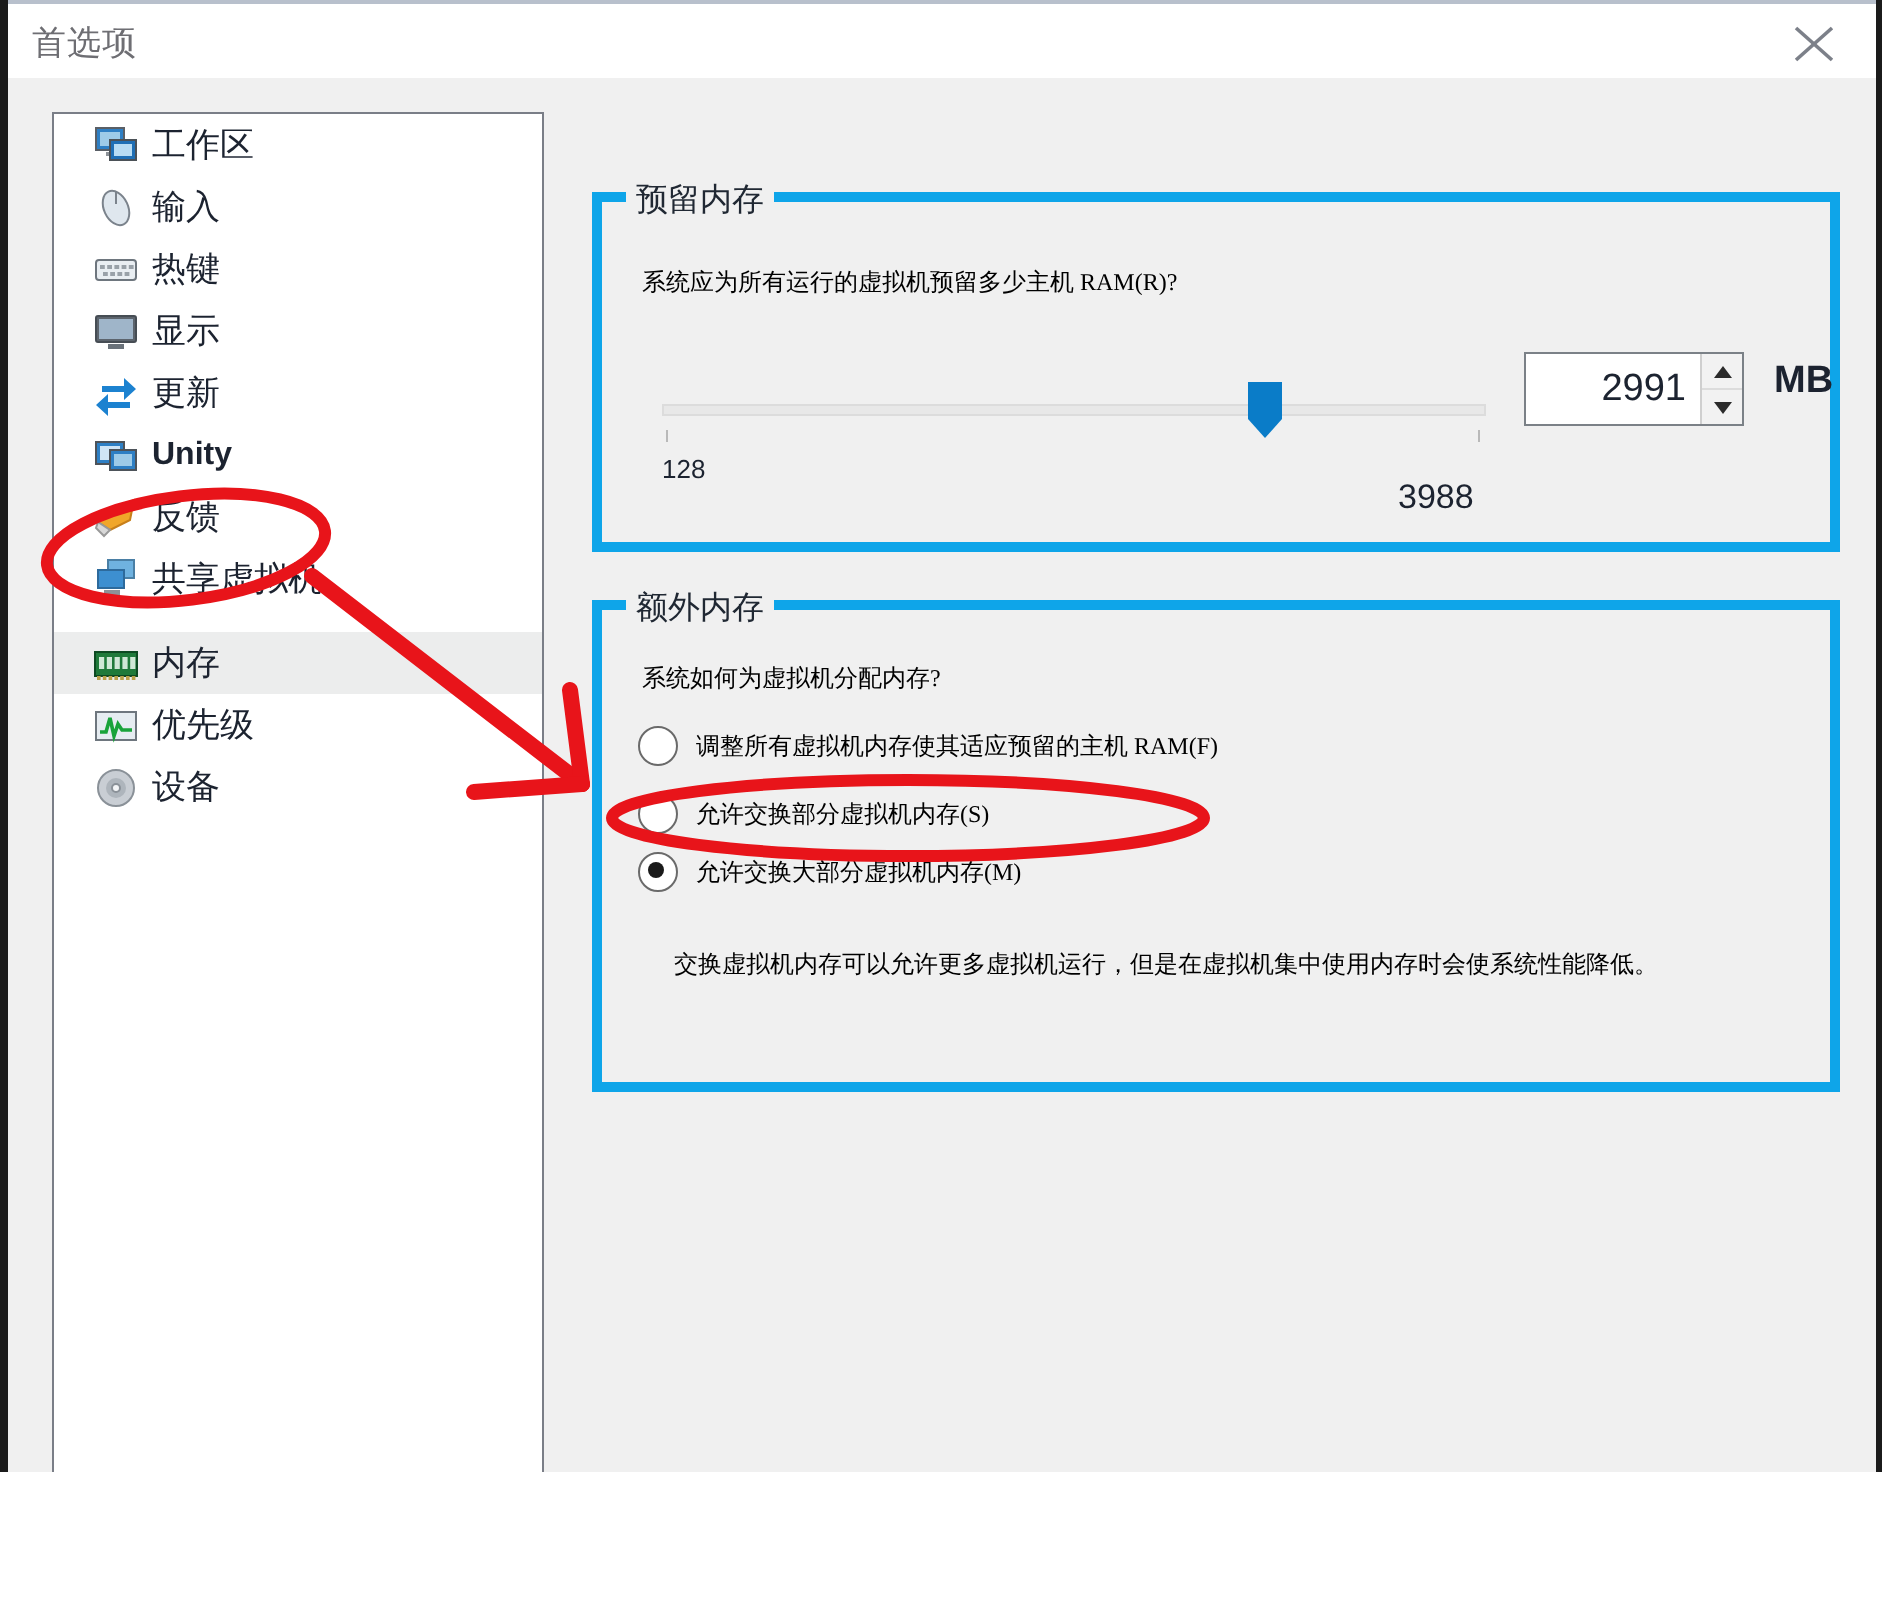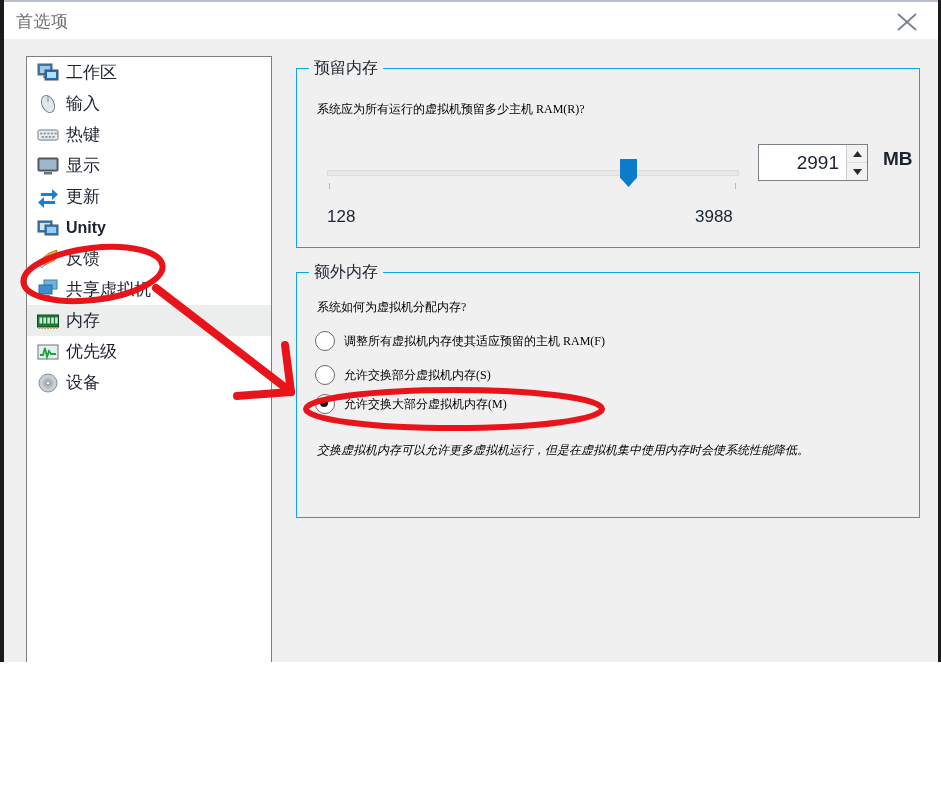--- a/index.html
+++ b/index.html
@@ -13,21 +13,21 @@
     height: 811px;
     overflow: hidden;
     position: relative;
   }
 
   
   #window {
     position: absolute;
     left: 0; top: 0;
     width: 941px;
-    height: 662px;
+    height: 736px;
     background: #f0f0f0;
     box-sizing: border-box;
     border-left: 4px solid #1b1b1b;
     border-right: 3px solid #1b1b1b;
     overflow: hidden;
   }
 
   #titlebar {
     position: absolute;
     left: 0; top: 0;
@@ -64,25 +64,25 @@
     background: #ffffff;
     border: 1px solid #7a7e87;
     box-sizing: border-box;
     overflow: hidden;
   }
   .side-item {
     position: relative;
     height: 31px;
     display: flex;
     align-items: center;
-    padding-left: 10px;
+    padding-left: 20px;
     box-sizing: border-box;
     cursor: default;
   }
-  .side-item.selected { background: #eceded; }
+  .side-item.selected { background: #eceded; margin-top: 11px; }
   .side-ico {
     width: 22px; height: 22px;
     margin-right: 7px;
     flex: 0 0 22px;
     position: relative;
   }
   .side-label {
     font-size: 17px;
     color: #1c2330;
     font-family: "Liberation Serif", "DejaVu Serif", serif;
@@ -91,22 +91,23 @@
   .side-label.latin {
     font-family: "Liberation Sans", sans-serif;
     font-weight: bold;
     font-size: 16px;
   }
 
   
   .groupbox {
     position: absolute;
     background: transparent;
-    border: 1px solid #0ea5e9;
-    box-sizing: border-box;
+    border: 5px solid #0ea5e9;
+    box-sizing: border-box;
+    margin-top: 28px;
   }
   .group-title {
     position: absolute;
     top: -11px;
     left: 12px;
     background: #f0f0f0;
     padding: 0 5px;
     font-size: 16px;
     color: #202833;
     font-family: "Liberation Serif", "DejaVu Serif", serif;
@@ -138,21 +139,21 @@
   #slider-tick-left { left: 2px; }
   #slider-tick-right { left: 408px; }
   #slider-thumb {
     position: absolute;
     top: 2px;
     width: 17px;
     height: 28px;
     background: #0a7cc8;
     clip-path: polygon(0% 0%, 100% 0%, 100% 66%, 50% 100%, 0% 66%);
   }
-  #slider-min { position: absolute; left: 30px; top: 138px; font-size: 17px;
+  #slider-min { position: absolute; left: 30px; top: 126px; font-size: 13px;
     font-family: "Liberation Sans", sans-serif; color: #1c2330; }
   #slider-max { position: absolute; left: 398px; top: 138px; font-size: 17px;
     font-family: "Liberation Sans", sans-serif; color: #1c2330; }
 
   
   #spin {
     position: absolute;
     left: 461px; top: 75px;
     width: 110px; height: 37px;
     background: #ffffff;
@@ -210,24 +211,23 @@
   .radio-mark.checked::after {
     content: "";
     position: absolute;
     left: 4px; top: 4px;
     width: 8px; height: 8px;
     border-radius: 50%;
     background: #1a1a1a;
   }
   #desc-text {
     position: absolute;
-    left: 20px; top: 168px;
+    left: 36px; top: 168px;
     width: 566px;
     line-height: 1.55;
-    font-style: italic;
   }
 
   
   .dlg-btn {
     position: absolute;
     width: 123px;
     height: 35px;
     background: #e6e6e6;
     border: 1px solid #b5b5b5;
     box-sizing: border-box;

